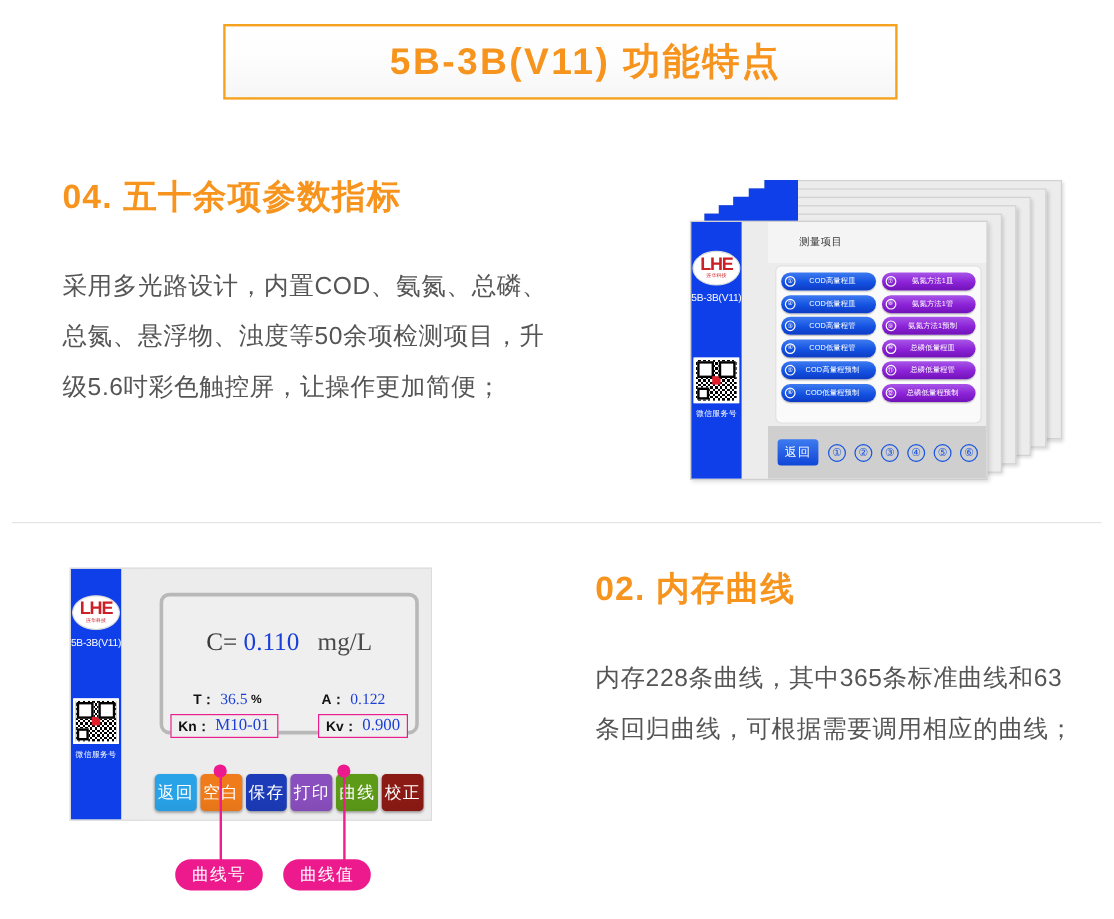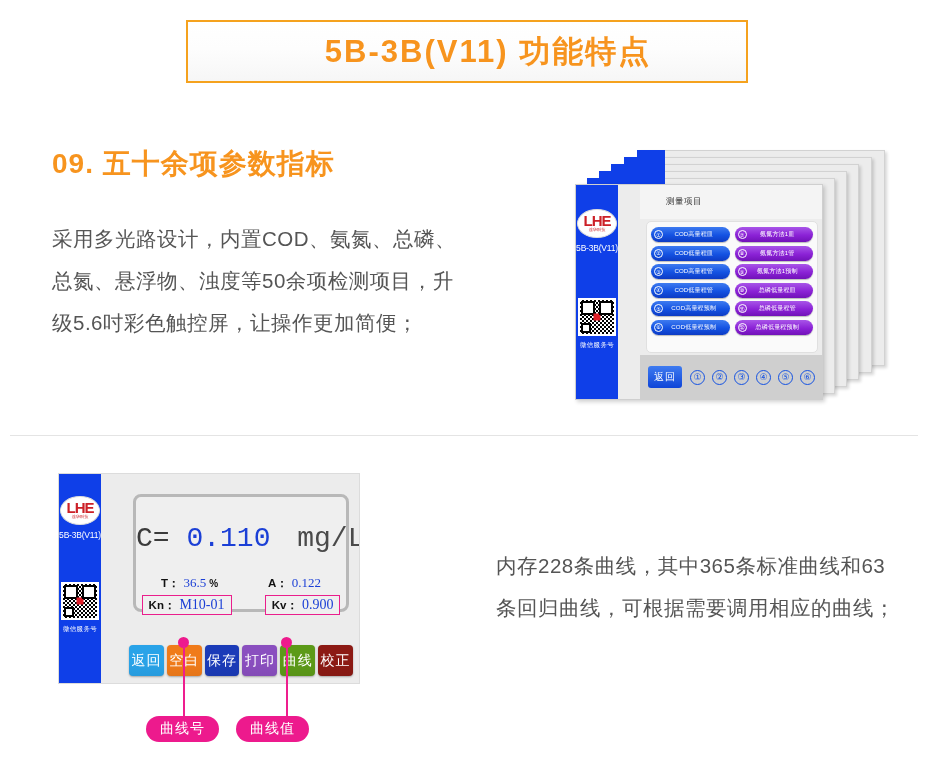--- a/index.html
+++ b/index.html
@@ -141,21 +141,21 @@
   }
   #d2-screen {
     position:absolute; left:64px; top:0; right:0; bottom:0; background:#ECECEC;
   }
   .lcd {
     position:absolute; left:10px; top:20px; right:10px; height:118px;
     background:#EFEFEF; border:3px solid #B8B8B8; border-radius:8px;
   }
   .lcd-main {
     position:absolute; left:0; right:0; top:26px; text-align:center;
-    font-family:Liberation Mono, monospace; font-size:28px; color:#3b3b3b;
+    font-family:Liberation Serif, serif; font-size:21px; color:#3b3b3b;
     white-space:nowrap;
   }
   .lcd-main .val { color:#1B3FD6; }
   .lcd-main .unit { color:#4a4a4a; margin-left:10px; }
   .lcd-row {
     position:absolute; left:0; right:0; display:flex; justify-content:space-around;
     font-family:"Liberation Serif","DejaVu Serif",serif;
   }
   #lcd-row1 { top:78px; font-size:13px; }
   #lcd-row2 { top:98px; font-size:14px;gap:22px; }
@@ -190,21 +190,21 @@
 </style>
 </head>
 <body>
 
 <div class="page">
 
   <div class="title-box">
     <span class="title-text">5B-3B(V11) 功能特点</span>
   </div>
 
-  <div id="sec1-title" class="sec-title">09. 五十余项参数指标</div>
+  <div id="sec1-title" class="sec-title">04. 五十余项参数指标</div>
   <div id="sec1-body" class="sec-body">采用多光路设计，内置COD、氨氮、总磷、总氮、悬浮物、浊度等50余项检测项目，升级5.6吋彩色触控屏，让操作更加简便；</div>
 
   <div id="stack">
 
     <div class="card-ghost" style="left:62px;  top:0px;  width:248px; height:216px;"></div>
     <div class="card-ghost" style="left:49px;  top:7px;  width:248px; height:216px;"></div>
     <div class="card-ghost" style="left:36px;  top:14px; width:248px; height:216px;"></div>
     <div class="card-ghost" style="left:24px;  top:21px; width:248px; height:216px;"></div>
     <div class="card-ghost" style="left:12px;  top:28px; width:248px; height:216px;"></div>
 
@@ -297,20 +297,21 @@
             <span class="foot-num">④</span>
             <span class="foot-num">⑤</span>
             <span class="foot-num">⑥</span>
           </div>
       </div>
     </div>
   </div>
 
   <div class="divider"></div>
 
+  <div id="sec2-title" class="sec-title">02. 内存曲线</div>
   <div id="sec2-body" class="sec-body">内存228条曲线，其中365条标准曲线和63条回归曲线，可根据需要调用相应的曲线；</div>
 
   <div id="device2">
     <div class="dev-sidebar">
       <div class="logo-oval" style="margin-top:22px;">
         <span class="logo-letters">LHE</span>
         <span class="logo-sub">连华科技</span>
       </div>
       <div class="dev-model">5B-3B(V11)</div>
       <div class="qr" style="margin-top:42px;">

